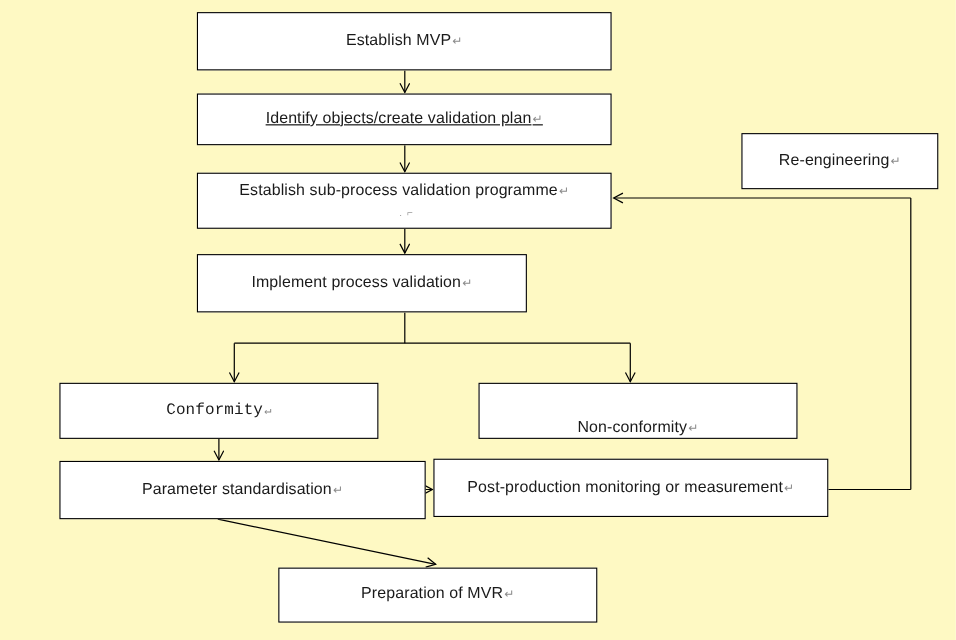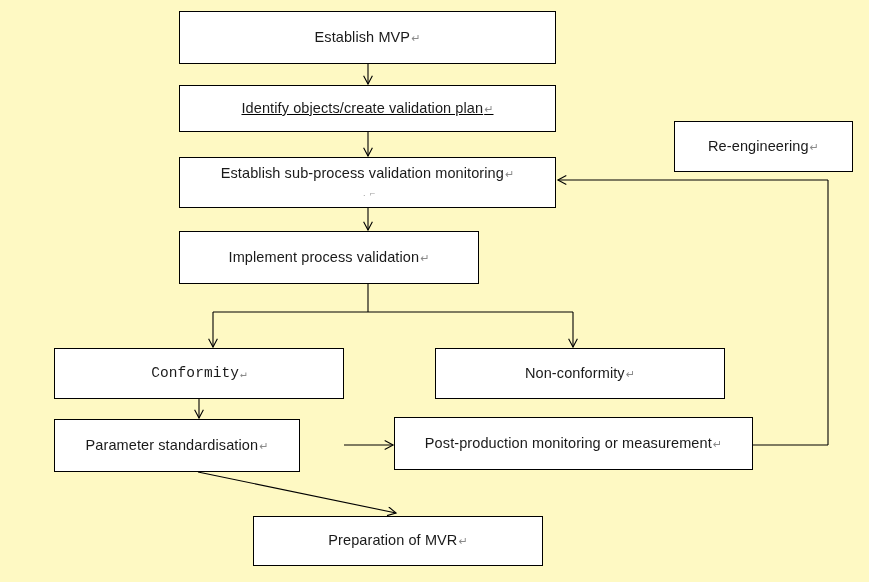--- a/index.html
+++ b/index.html
@@ -109,41 +109,41 @@
 
   <div class="node" style="left:179px; top:11px; width:377px; height:53px;">
     <span class="node-label"><span>Establish MVP</span><span class="pilcrow">↵</span></span>
   </div>
 
   <div class="node" style="left:179px; top:85px; width:377px; height:47px;text-decoration:underline;">
     <span class="node-label"><span>Identify objects/create validation plan</span><span class="pilcrow">↵</span></span>
   </div>
 
   <div class="node" style="left:179px; top:157px; width:377px; height:51px; align-items:flex-start; padding-top:7px;">
-    <span class="node-label"><span>Establish sub-process validation monitoring</span><span class="pilcrow">↵</span></span>
+    <span class="node-label"><span>Establish sub-process validation programme</span><span class="pilcrow">↵</span></span>
     <span class="stray-mark" style="left:183px; top:31px;">. ⌐</span>
   </div>
 
   <div class="node" style="left:179px; top:231px; width:300px; height:53px;">
     <span class="node-label"><span>Implement process validation</span><span class="pilcrow">↵</span></span>
   </div>
 
   <div class="node" style="left:661px; top:121px; width:179px; height:51px;margin-left:13px;">
     <span class="node-label"><span>Re-engineering</span><span class="pilcrow">↵</span></span>
   </div>
 
   <div class="node" style="left:54px; top:348px; width:290px; height:51px;font-family:Liberation Mono, monospace;">
     <span class="node-label"><span>Conformity</span><span class="pilcrow">↵</span></span>
   </div>
 
-  <div class="node" style="left:435px; top:348px; width:290px; height:51px;">
+  <div class="node" style="left:435px; top:348px; width:290px; height:51px;align-items:flex-end;">
     <span class="node-label"><span>Non-conformity</span><span class="pilcrow">↵</span></span>
   </div>
 
-  <div class="node" style="left:54px; top:419px; width:246px; height:53px;">
+  <div class="node" style="left:54px; top:419px; width:333px; height:53px;">
     <span class="node-label"><span>Parameter standardisation</span><span class="pilcrow">↵</span></span>
   </div>
 
   <div class="node" style="left:394px; top:417px; width:359px; height:53px;">
     <span class="node-label"><span>Post-production monitoring or measurement</span><span class="pilcrow">↵</span></span>
   </div>
 
   <div class="node" style="left:253px; top:516px; width:290px; height:50px;">
     <span class="node-label"><span>Preparation of MVR</span><span class="pilcrow">↵</span></span>
   </div>

